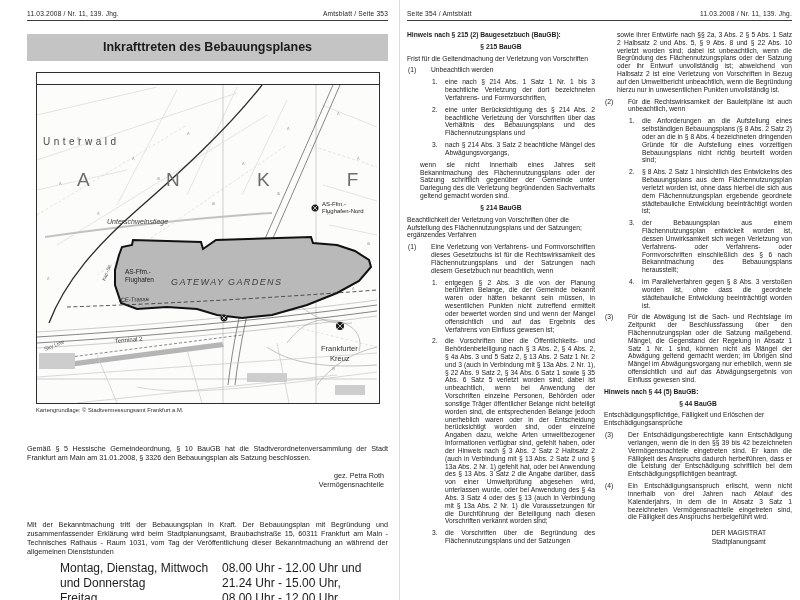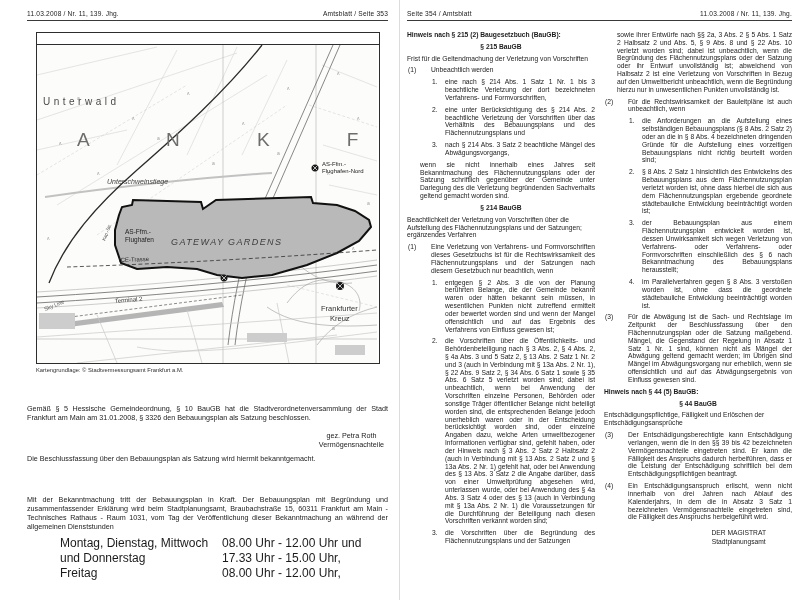--- a/index.html
+++ b/index.html
@@ -14,21 +14,21 @@
   .titlebar{margin-top:13px;background:#c4c4c4;text-align:center;font-weight:bold;
             font-size:12.5px;padding:6px 0 7px;}
   .mapbox{margin:11px auto 0;width:342px;border:1px solid #2d2d2d;background:#fff;}
   .maptitle{text-align:center;padding:6px 0 5px;border-bottom:1px solid #2d2d2d;}
   .mt1{font-size:15px;letter-spacing:.4px;}
   .mt2{font-size:10px;margin-top:2px;}
   .mapbox svg{display:block;}
   .caption{font-size:5.8px;color:#2f2f2f;margin:3px 0 0 9px;}
   .body{font-size:7.2px;line-height:1.24;margin:6px 0 0;}
   .j{text-align:justify;margin-top:32px;}
-  .sig{width:fit-content;margin:8px 4px 0 auto;font-size:7.2px;line-height:1.26;text-align:center;}
+  .sig{width:fit-content;margin:8px 4px 0 auto;font-size:7.2px;line-height:1.26;text-align:right;}
   .hours{margin:4px 0 0 33px;font-size:12px;line-height:1.26;display:grid;
          grid-template-columns:162px 1fr;row-gap:0;}
   
   .cols{display:flex;gap:9px;margin-top:6px;}
   .col{width:188px;font-size:6.7px;line-height:1.17;text-align:justify;height:556px;overflow:hidden;}
   .blk{position:relative;margin-top:4px;}
   .b-bold{font-weight:bold;text-align:left;}
   .b-center{font-weight:bold;text-align:center;}
   .b-plain{text-align:left;}
   .b-num{padding-left:24px;}
@@ -43,20 +43,21 @@
 
 <div class="sheet">
   <div class="divider"></div>
 
   <div class="page page-left">
     <div class="hdr">
       <span>11.03.2008 / Nr. 11, 139. Jhg.</span>
       <span>Amtsblatt / Seite 353</span>
     </div>
 
+    <div class="titlebar">Inkrafttreten des Bebauungsplanes</div>
 
     <div class="mapbox">
       <div class="maptitle">
       </div>
       <svg width="340" height="318" viewBox="0 0 340 318">
         <rect x="0" y="0" width="340" height="318" fill="#fcfcfa"></rect>
 
         <g stroke="#d3d3d3" stroke-width="0.6" fill="none">
           <path d="M0,30 L120,2"></path>
           <path d="M0,75 L200,8"></path>
@@ -180,26 +181,25 @@
 
     <div class="caption">Kartengrundlage: © Stadtvermessungsamt Frankfurt a.M.</div>
 
     <p class="body j">Gemäß § 5 Hessische Gemeindeordnung, § 10 BauGB hat die Stadtverordnetenversammlung der Stadt Frankfurt am Main am 31.01.2008, § 3326 den Bebauungsplan als Satzung beschlossen.</p>
 
     <div class="sig">
       <div>gez. Petra Roth</div>
       <div>Vermögensnachteile</div>
     </div>
 
-    <p class="body">Die Beschlussfassung über den Bebauungsplan als Satzung wird hiermit bekanntgemacht.</p>
     <p class="body j">Mit der Bekanntmachung tritt der Bebauungsplan in Kraft. Der Bebauungsplan mit Begründung und zusammenfassender Erklärung wird beim Stadtplanungsamt, Braubachstraße 15, 60311 Frankfurt am Main - Technisches Rathaus - Raum 1031, vom Tag der Veröffentlichung dieser Bekanntmachung an während der allgemeinen Dienststunden</p>
 
     <div class="hours">
       <span>Montag, Dienstag, Mittwoch und Donnerstag</span>
-      <span>08.00 Uhr - 12.00 Uhr und 17.33 Uhr - 15.00 Uhr,</span>
+      <span>08.00 Uhr - 12.00 Uhr und 21.24 Uhr - 15.00 Uhr,</span>
       <span>Freitag</span>
       <span>08.00 Uhr - 12.00 Uhr,</span>
     </div>
 
   </div>
 
   <div class="page page-right">
     <div class="hdr">
       <span>Seite 354 / Amtsblatt</span>
       <span>11.03.2008 / Nr. 11, 139. Jhg.</span>

